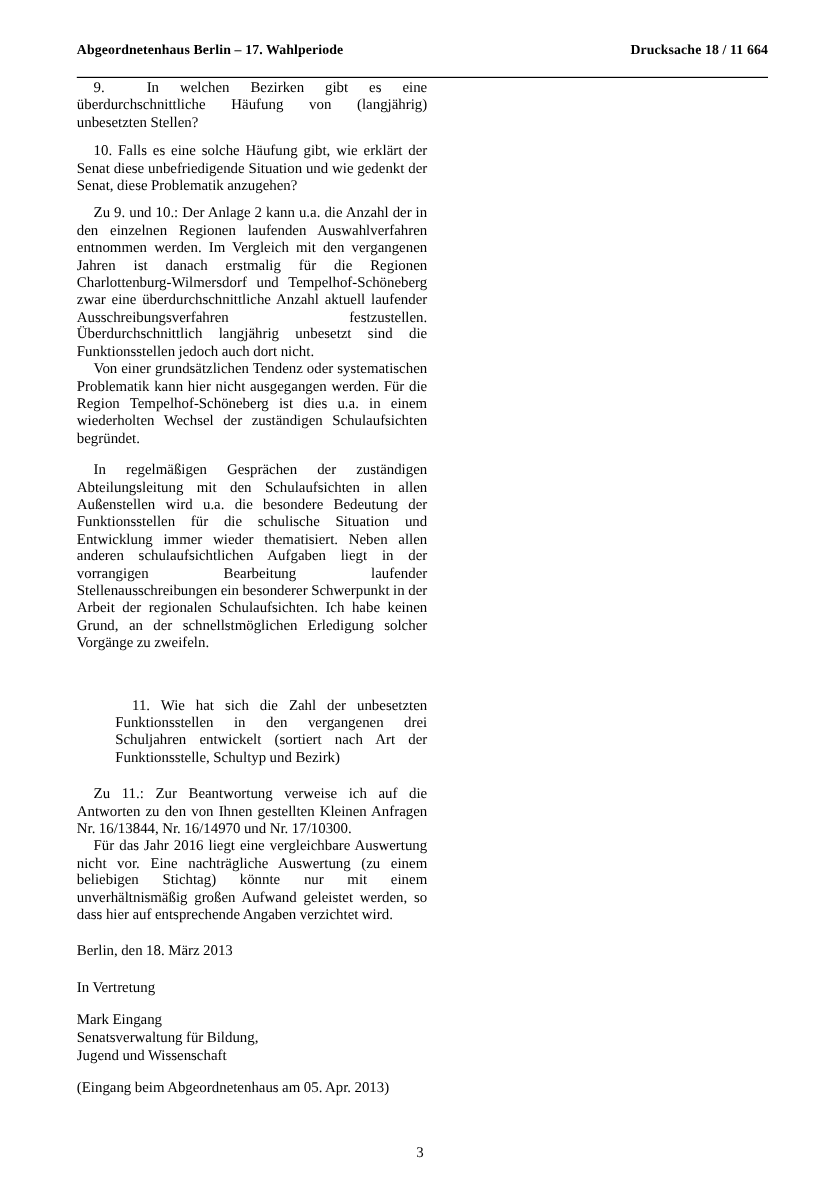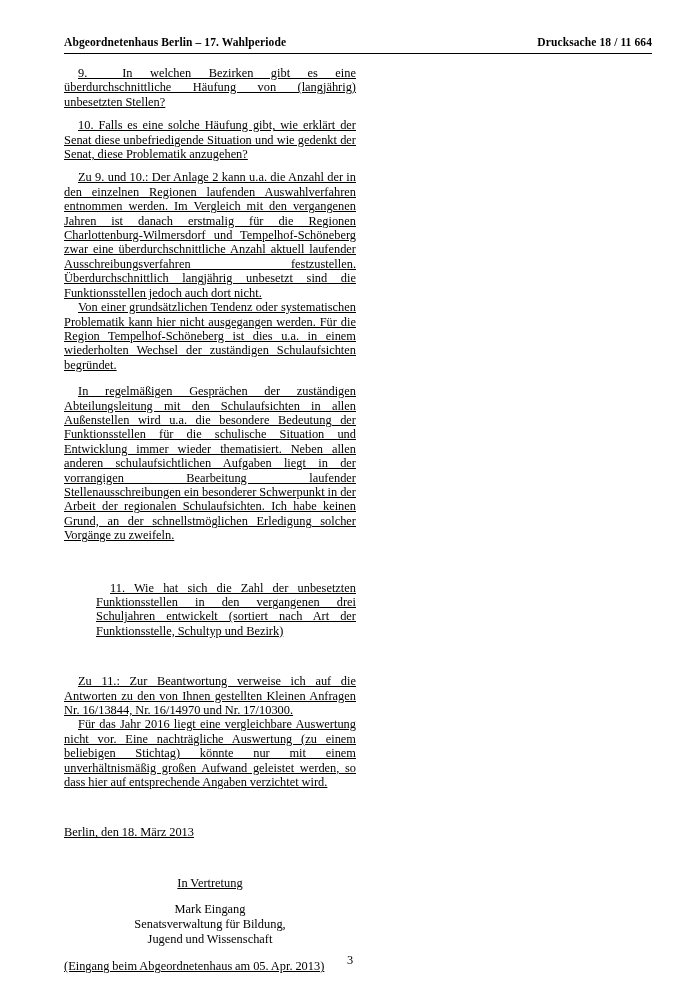--- a/index.html
+++ b/index.html
@@ -10,57 +10,56 @@
       position: relative;
       width: 700px;
       height: 990px;
       background: #ffffff;
       overflow: hidden;
     }
 
     .page-header {
       position: absolute;
       left: 64px;
-      right: 48px;
+      right: 60px;
       top: 36px;
       display: flex;
       justify-content: space-between;
       align-items: baseline;
       font-size: 11.5px;
       font-weight: bold;
       border-bottom: 1.5px solid #000;
-      padding-bottom: 5px;
+      padding-bottom: 16px;
       letter-spacing: 0.1px;
     }
 
     .content {
       position: absolute;
       left: 64px;
       top: 66px;
       width: 292px;
       font-size: 12.4px;
       line-height: 14.4px;
       text-align: justify;
       hyphens: auto;
       -webkit-hyphens: auto;
       word-spacing: -0.2px;
     }
 
-    .content p { text-indent: 14px; text-decoration: underline; }
+    .content p { text-indent: 14px; }
 
     .gap-s  { margin-top: 9px; }  
-    .gap-m  { margin-top: 36px; }
+    .gap-m  { margin-top: 16px; }
     .gap-m2 { margin-top: 12px; }  
     .gap-l  { margin-top: 38px; margin-left: 32px; }  
 
     .no-indent { text-indent: 0 !important; }
 
     .closing { text-align: left; }
     .closing .center-block {
-      text-align: center;
       text-indent: 0;
     }
     .signature-block { line-height: 15px; }
 
     .page-footer {
       position: absolute;
       left: 0;
       right: 0;
       top: 953px;
       text-align: center;

